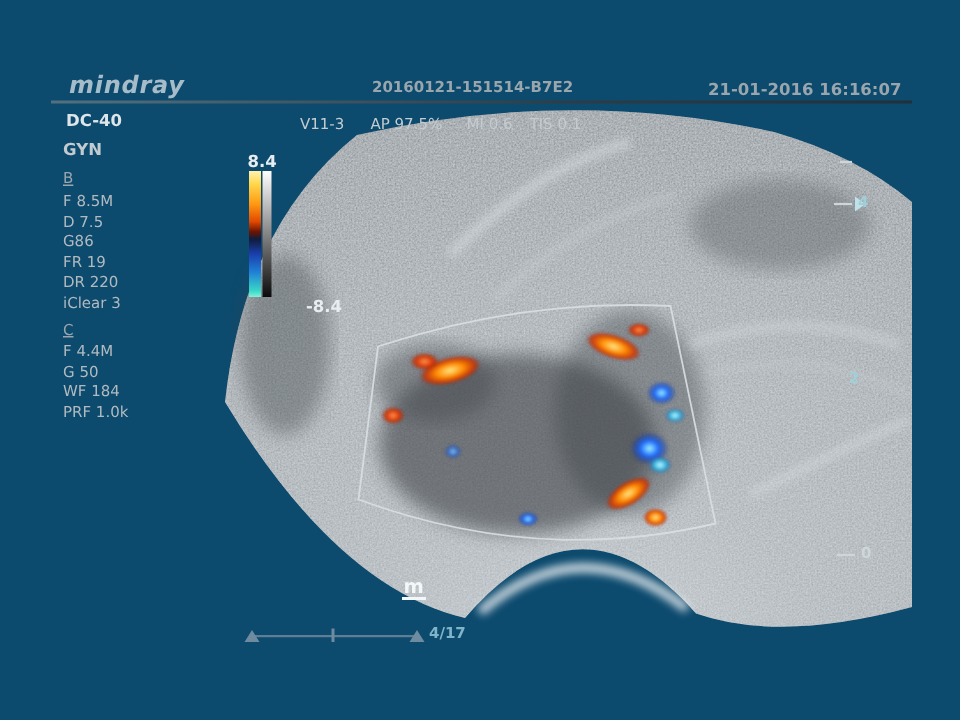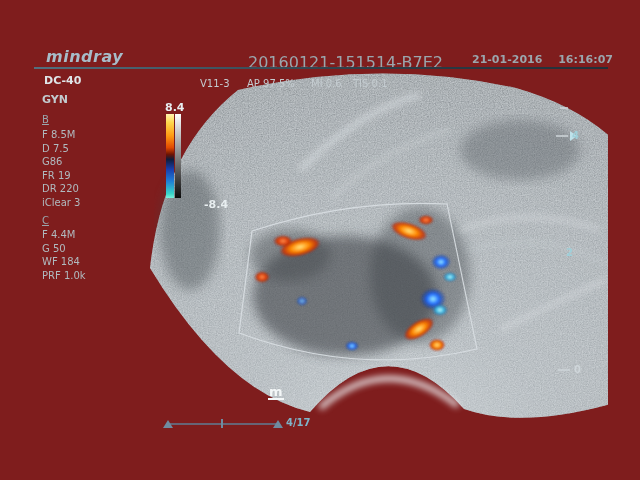--- a/index.html
+++ b/index.html
@@ -1,24 +1,24 @@
 <!DOCTYPE html>
 <html><head>
 <meta charset="utf-8">
 <style>
   html,body{margin:0;padding:0;background:#000;}
-  #screen{position:relative;width:640px;height:480px;background:#7f1d1d;overflow:hidden;
+  #screen{position:relative;width:640px;height:480px;background:#0c4a6e;overflow:hidden;
           font-family:"DejaVu Sans","Liberation Sans",sans-serif;color:#b9c2c6;}
   .abs{position:absolute;white-space:nowrap;}
   
   .brand{left:46px;top:47px;font-size:16px;font-weight:bold;font-style:italic;
          color:#a7bcc9;letter-spacing:.5px;}
-  .examid{left:248px;top:53px;font-size:16px;font-weight:normal;color:#9aa6ad;text-align:right;}
+  .examid{left:248px;top:53px;font-size:10px;font-weight:bold;color:#9aa6ad;text-align:right;}
   .datetime{left:472px;top:53px;font-size:11px;font-weight:bold;color:#9aa6ad;}
-  .datetime span{margin-left:12px;}
+  .datetime span{margin-left:0;}
   .topline{left:34px;top:67px;width:574px;height:2px;
            background:linear-gradient(90deg,#53707f,#2c3d47 60%,#223039);}
   
   .model{left:44px;top:74px;font-size:11px;font-weight:bold;color:#dfe6e9;}
   .preset{left:42px;top:93px;font-size:11px;font-weight:bold;color:#c2cbcf;}
   .secletter{font-size:10px;color:#9aa6ad;text-decoration:underline;}
   .param{font-size:10px;color:#b0babf;}
   
   .imghead{top:78px;font-size:10px;color:#c4ccd0;margin-left:35px;}
   

